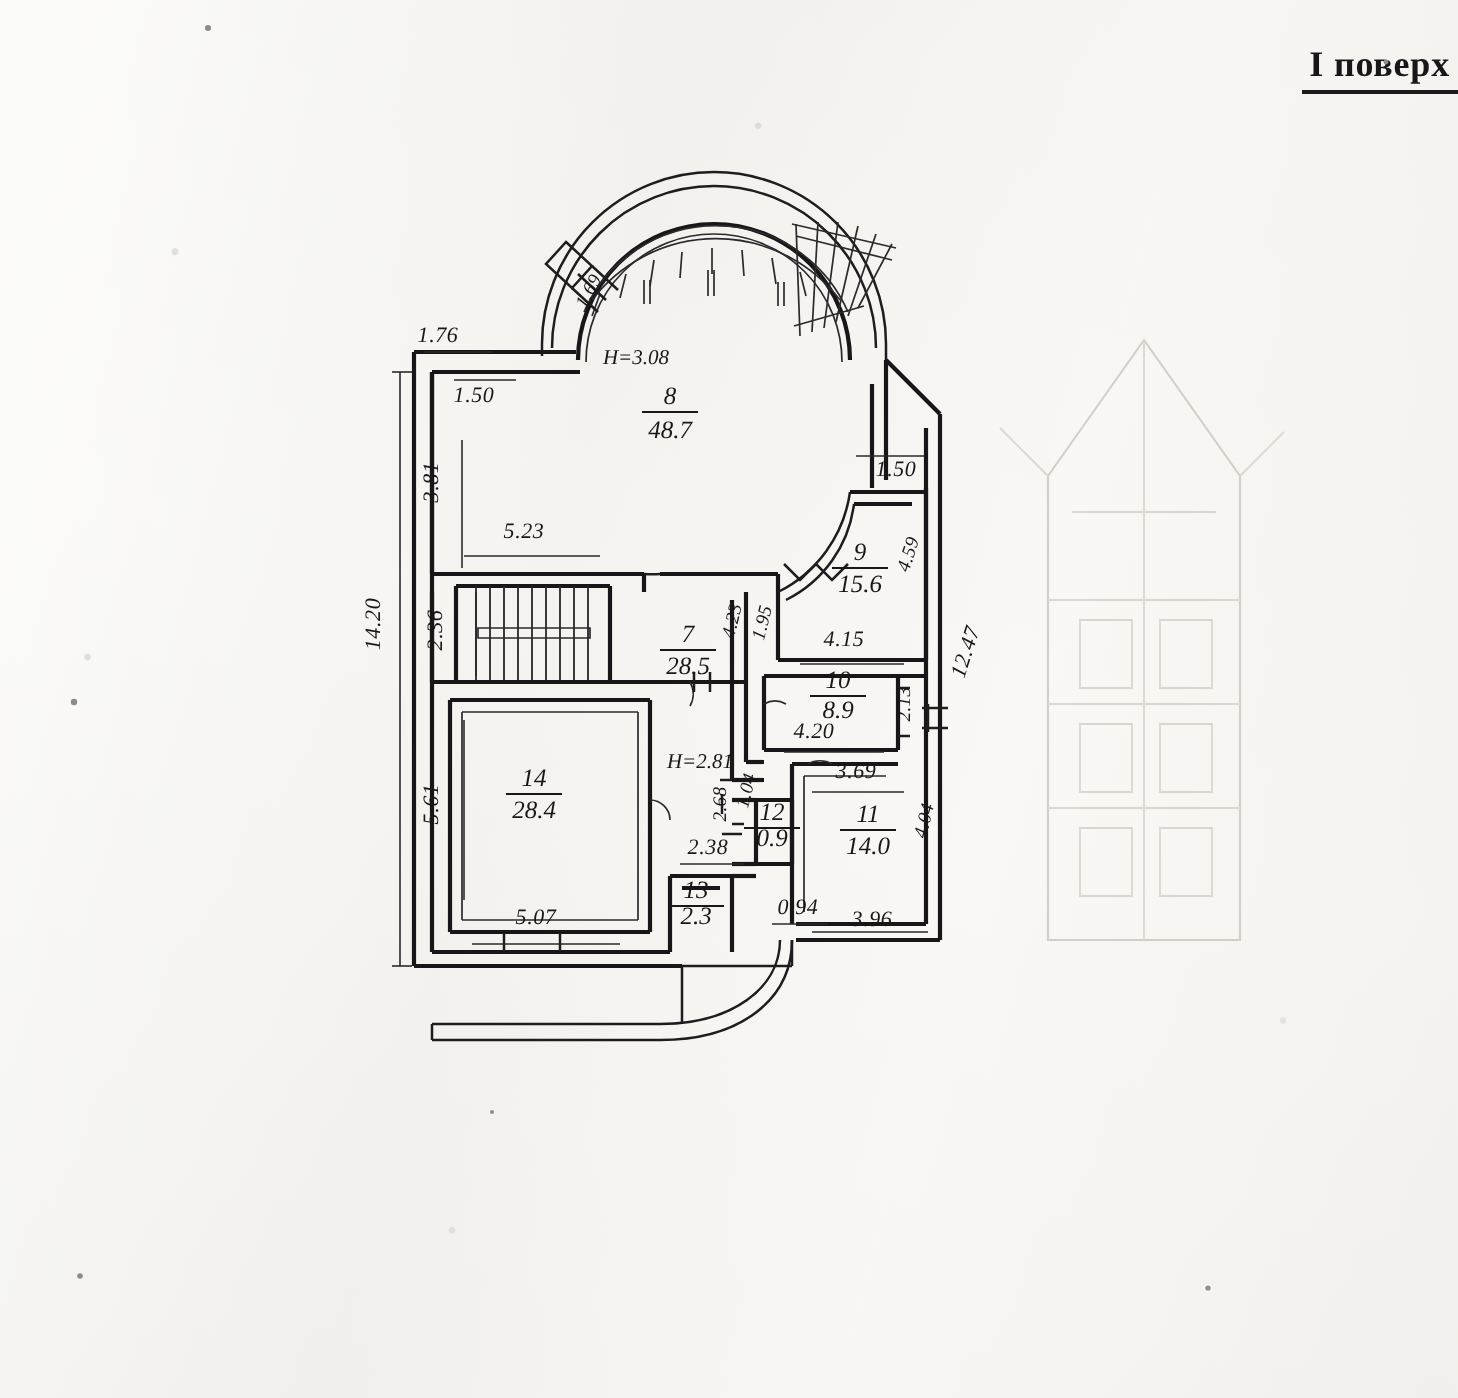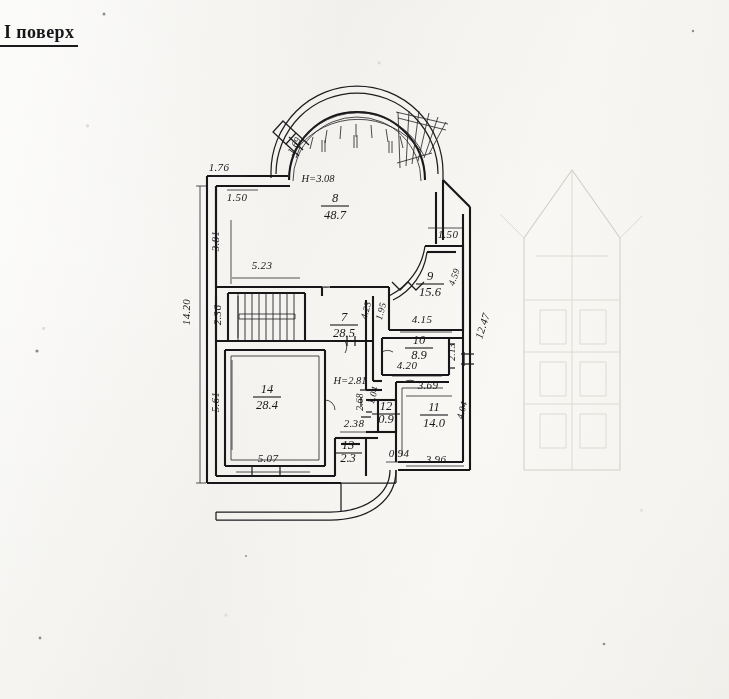--- a/index.html
+++ b/index.html
@@ -27,21 +27,21 @@
       radial-gradient(circle at 31% 88%, rgba(203,200,193,0.45) 0 1.3px, rgba(0,0,0,0) 2px),
       linear-gradient(105deg, rgba(255,255,255,0.75) 0%, rgba(243,242,238,0.2) 38%, rgba(252,251,248,0.6) 66%, rgba(238,237,232,0.35) 100%),
       linear-gradient(18deg, rgba(235,234,229,0.5) 0%, rgba(250,249,246,0.3) 50%, rgba(236,235,230,0.5) 100%);
     pointer-events: none;
   }
   #title-area {
     position: absolute;
     left: 0;
     top: 22px;
     width: 729px;
-    text-align: left;
+    text-align: right;
   }
   #title-text {
     display: inline-block;
     font-family: "Liberation Serif", serif;
     font-size: 18px;
     font-weight: bold;
     color: #17171a;
     letter-spacing: 0.4px;
     border-bottom: 2px solid #1b1b1e;
     padding: 0 4px 2px 4px;

